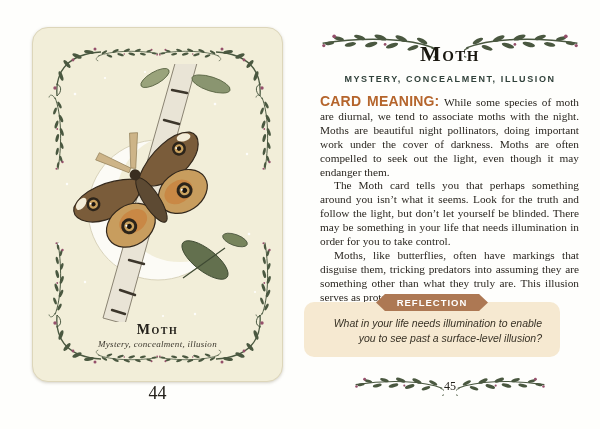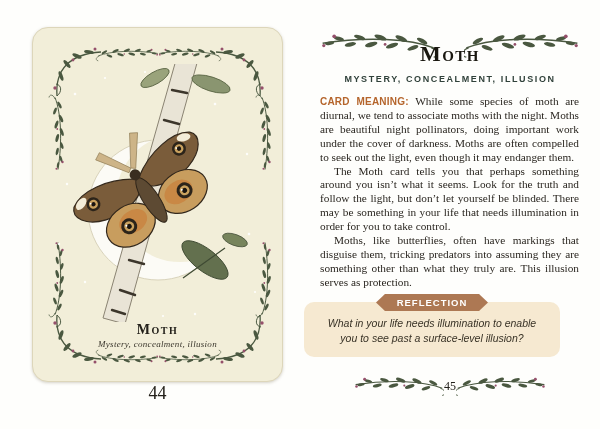--- a/index.html
+++ b/index.html
@@ -53,35 +53,35 @@
     font-size:9px; font-weight:bold; letter-spacing:1.6px; color:#30413a;
   }
   .rp-body {
     position:absolute; top:95px; left:20px; width:259px;
     font-size:11.3px; line-height:13.9px; text-align:justify; color:#2a2620;
   }
   .rp-body p { margin:0; }
   .rp-body p.indent { text-indent:14px; }
   .meaning-label {
     font-family:"Liberation Sans","DejaVu Sans",sans-serif;
-    font-weight:bold; font-size:10px; letter-spacing:.2px; color:#b5652c;
+    font-weight:bold; font-size:14px; letter-spacing:.2px; color:#b5652c;
   }
   .reflection { position:absolute; top:294px; left:4px; width:256px; }
   .reflection-banner {
     position:relative; z-index:2; margin:0 auto; width:112px; height:17px;
     background:#ad7853;
     clip-path:polygon(8% 0,92% 0,100% 50%,92% 100%,8% 100%,0 50%);
     display:flex; align-items:center; justify-content:center;
     font-family:"Liberation Sans","DejaVu Sans",sans-serif;
     font-weight:bold; font-size:9.5px; letter-spacing:1px; color:#ffffff;
   }
   .reflection-box {
     position:relative; z-index:1; margin-top:-9px; background:#f6e9d1;
     border-radius:10px; padding:14px 18px 10px; min-height:55px;
-    text-align:center; font-style:italic; font-size:10.5px; line-height:14.5px;
+    text-align:right; font-style:italic; font-size:10.5px; line-height:14.5px;
     color:#383226;
     font-family:"Liberation Sans","DejaVu Sans",sans-serif;
   }
   .bottom-row {
     position:absolute; top:371px; left:30px; right:30px; height:30px;
     display:flex; align-items:center; justify-content:center; gap:0;
   }
   .page-number-right { font-size:12px; color:#23201a; }
 </style>
 </head>

